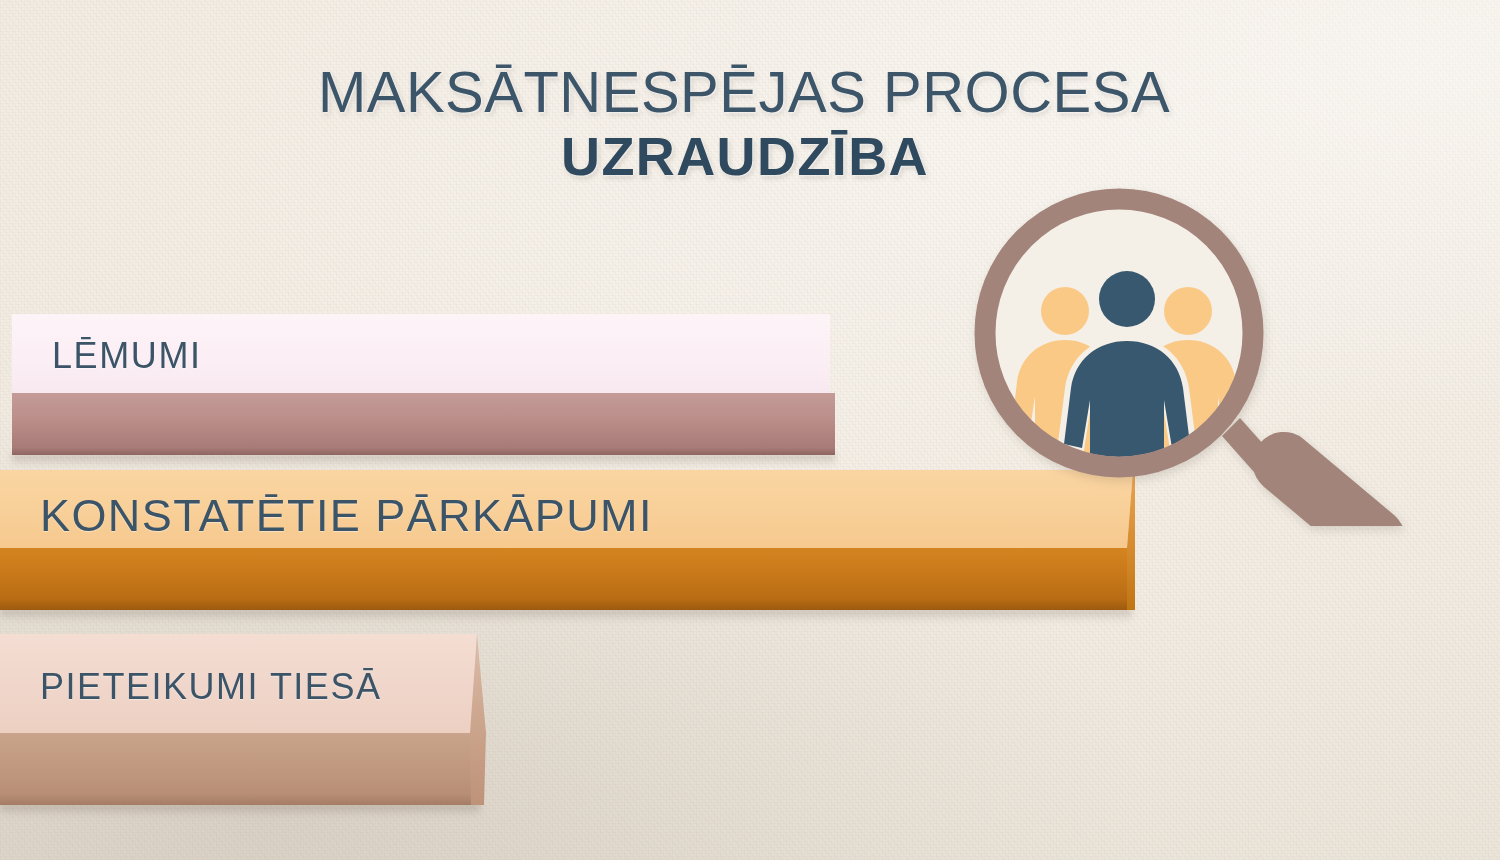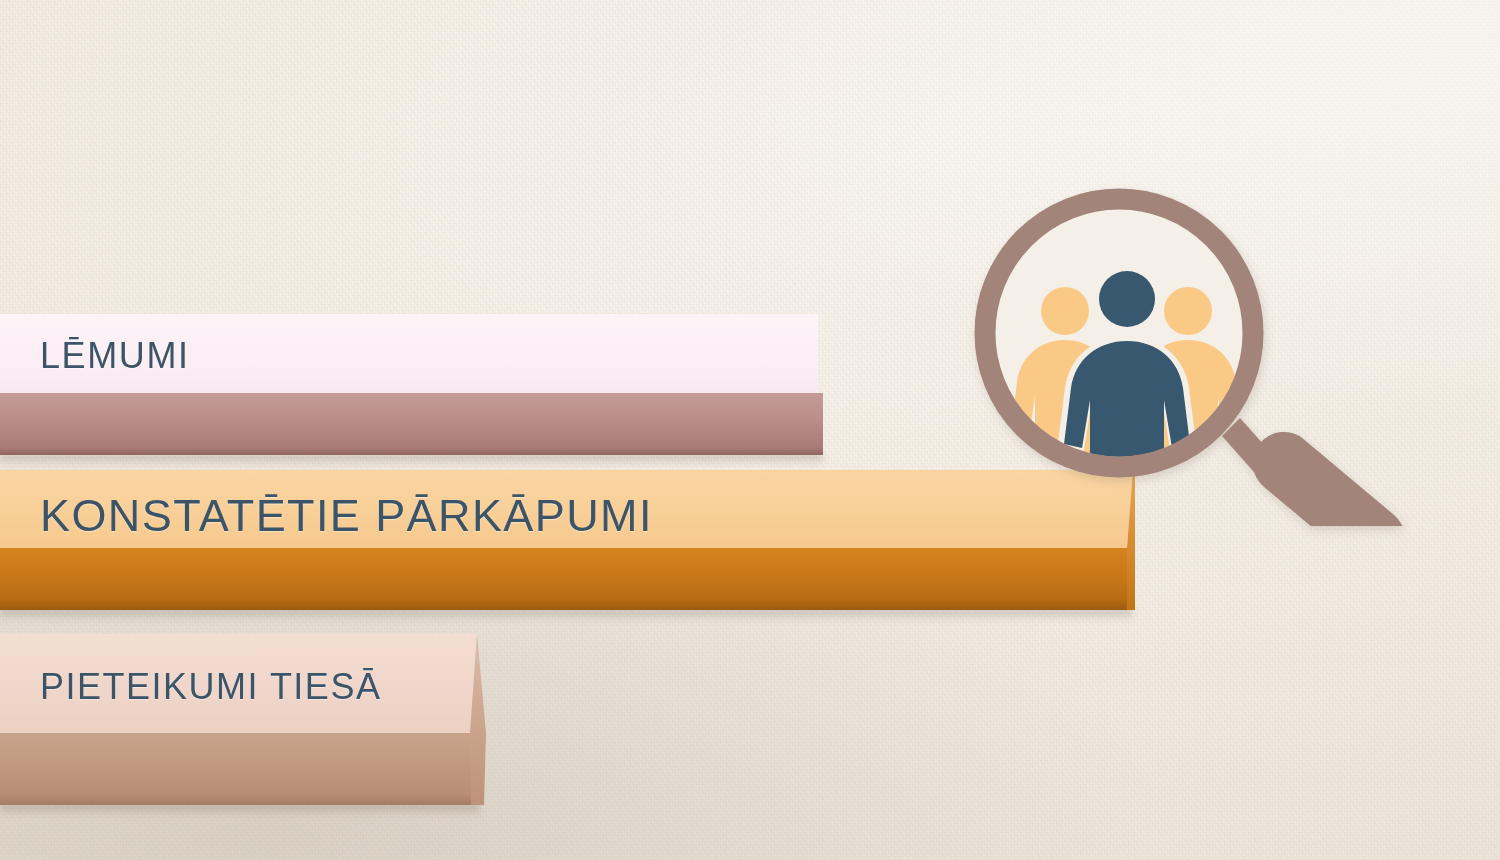--- a/index.html
+++ b/index.html
@@ -86,21 +86,21 @@
   .bar .bar-label{
     position:absolute;
     color:#3c5468;
     font-weight:400;
     white-space:nowrap;
     text-shadow:0 1px 1px rgba(255,255,255,.45);
     z-index:4;
   }
 
   
-  #bar-decisions{ left:0; top:314px; width:826px; height:148px;text-align:right; }
+  #bar-decisions{ left:12px; top:314px; width:826px; height:148px;text-align:right; }
   #bar-decisions .face-top{
     width:818px; height:79px;
     background:linear-gradient(180deg,#fdf4f8 0%, #fbeef4 60%, #f8e9f0 100%);
     clip-path:polygon(0 0, 818px 0, 822px 79px, 0 79px);
   }
   #bar-decisions .face-front{
     top:79px; width:823px; height:62px;
     background:linear-gradient(180deg,#c49b97 0%, #bb8e8a 42%, #a87b78 88%, #8f6561 100%);
     clip-path:polygon(0 0, 823px 0, 823px 62px, 0 62px);
   }
@@ -155,20 +155,24 @@
     z-index:6;
   }
   #magnifier svg{ display:block; width:480px; height:340px;
     filter:drop-shadow(2px 4px 5px rgba(100,82,68,.18)); }
 </style>
 </head>
 <body>
 
 <div id="slide">
 
+  <div class="title-block">
+    <div class="title-line1">MAKSĀTNESPĒJAS PROCESA</div>
+    <div class="title-line2">UZRAUDZĪBA</div>
+  </div>
 
   <div class="bar" id="bar-decisions">
     <div class="bar-shadow"></div>
     <div class="face-top"></div>
     <div class="face-front"></div>
     <div class="bar-label">LĒMUMI</div>
   </div>
 
   <div class="bar" id="bar-violations">
     <div class="bar-shadow"></div>

